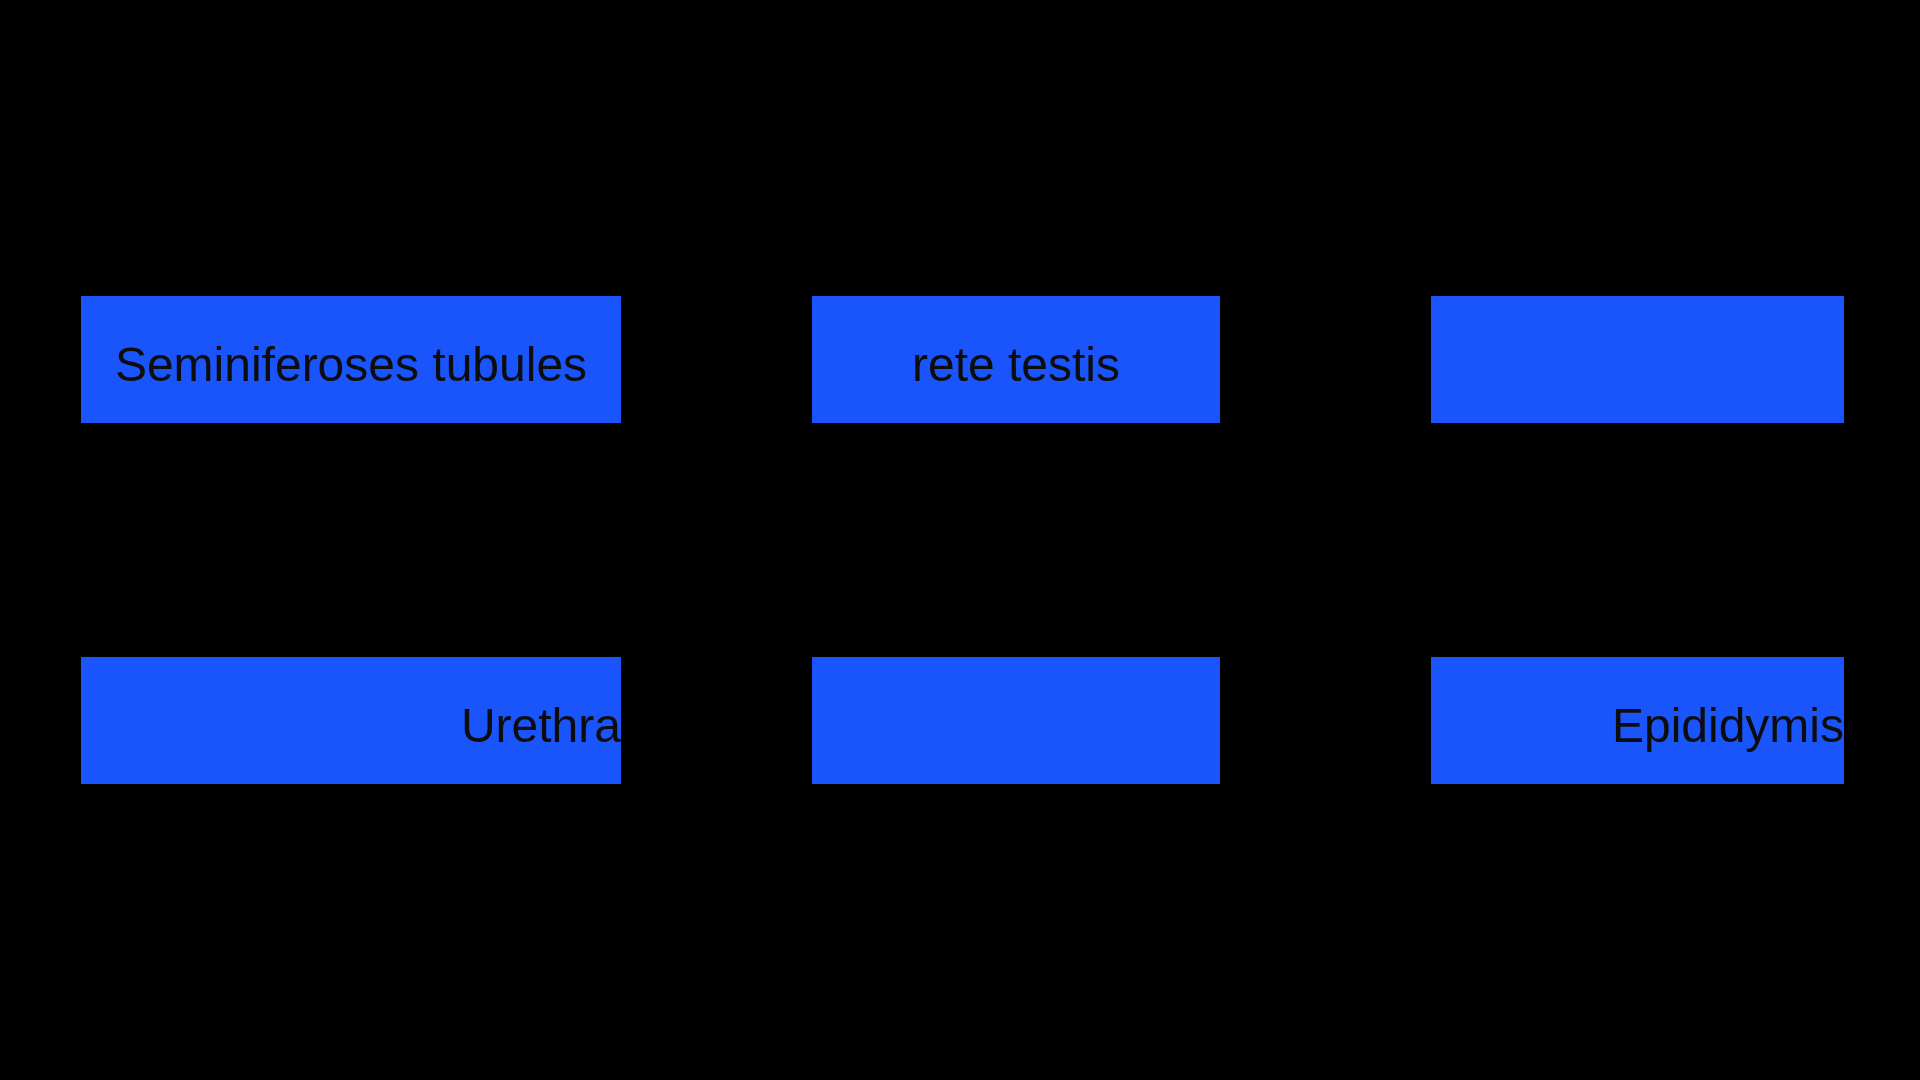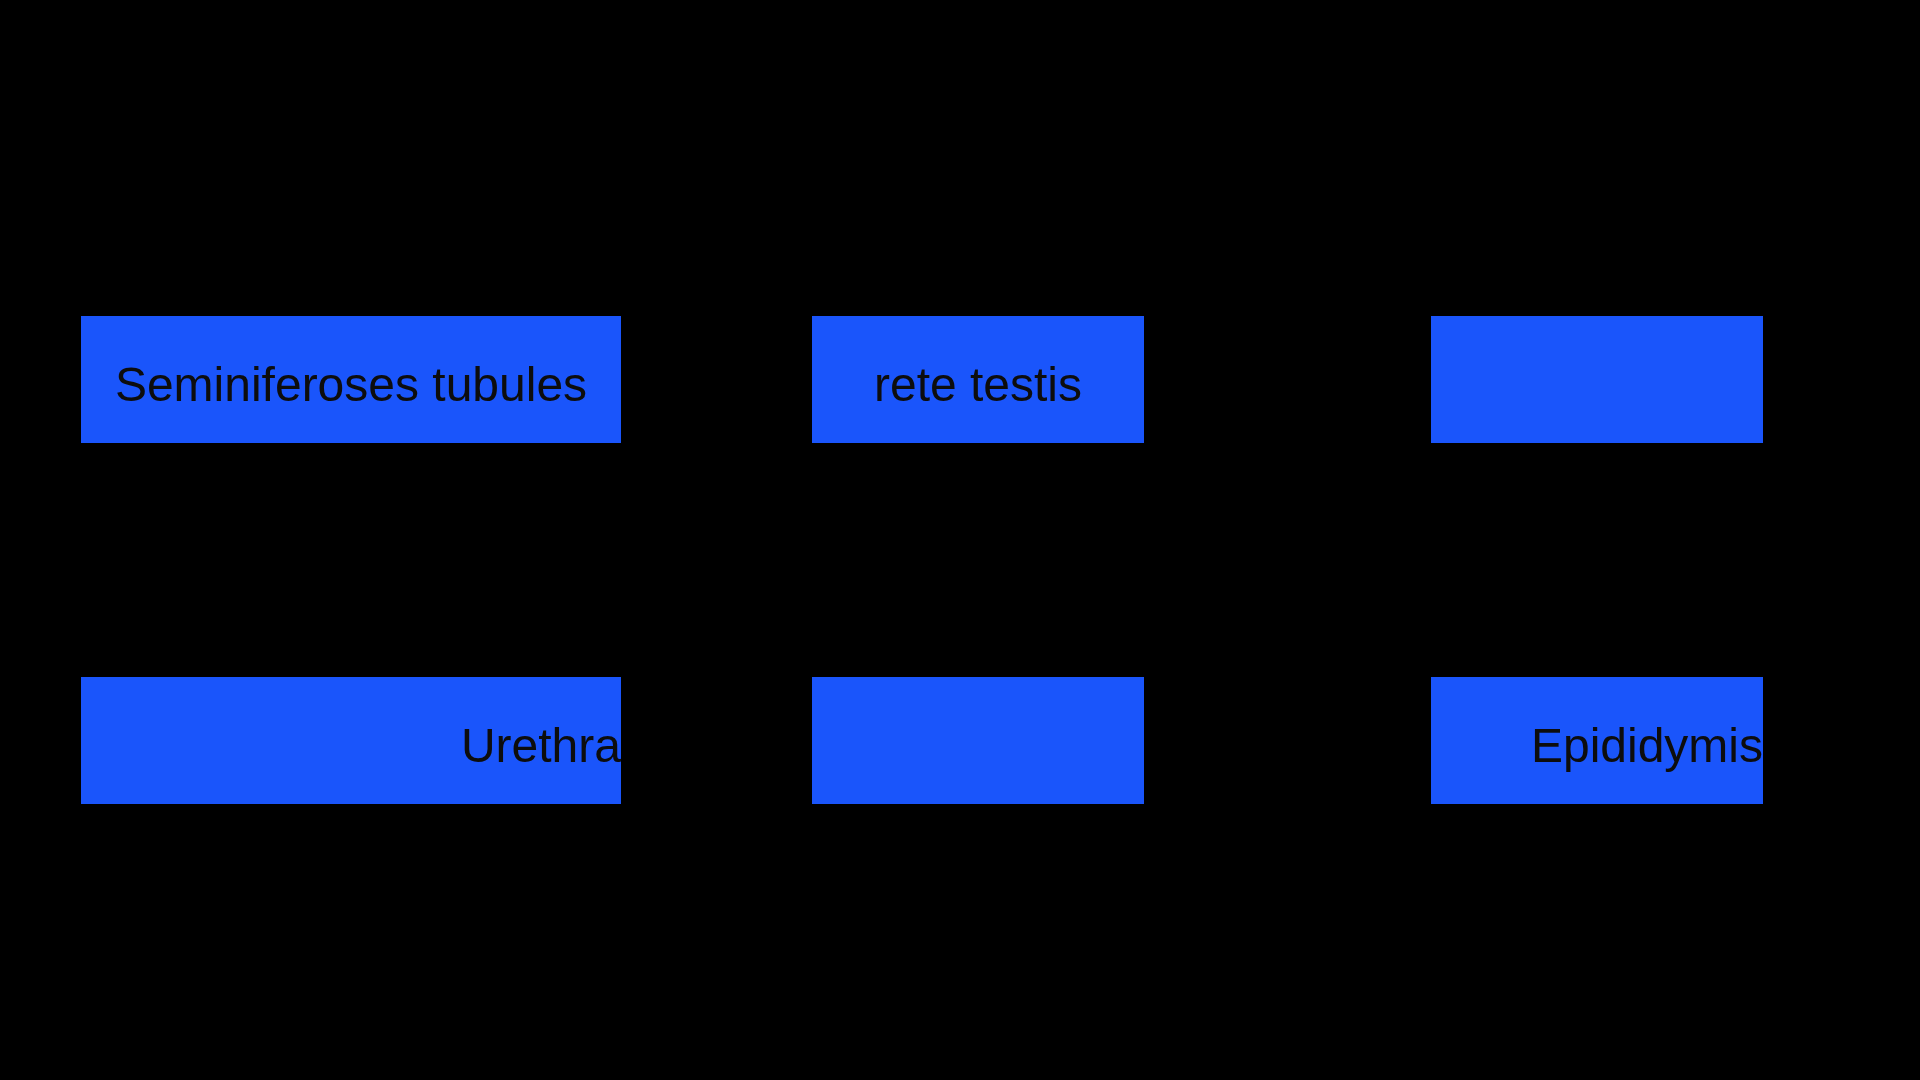--- a/index.html
+++ b/index.html
@@ -19,36 +19,35 @@
     inset: 0;
   }
   .box {
     position: absolute;
     height: 127px;
     background: var(--box, #1a55fb);
     display: flex;
     align-items: center;
     justify-content: center;
     box-sizing: border-box;
-    margin-top: 20px;
   }
   .box .box-label {
     font-size: 48px;
     line-height: 1;
     color: var(--text, #0d0d0d);
     white-space: nowrap;
     padding-top: 10px; 
   }
   
   .r1 { top: 296px; }
   .r2 { top: 657px; justify-content: flex-end; }
   
   .c1 { left: 81px;   width: 540px; }
-  .c2 { left: 812px;  width: 332px; }
-  .c3 { left: 1431px; width: 332px; }
+  .c2 { left: 812px;  width: 408px; }
+  .c3 { left: 1431px; width: 413px; }
 </style>
 </head>
 <body>
 
 <div class="diagram-canvas">
 
   <div class="box r1 c1">
     <span class="box-label">Seminiferoses tubules</span>
   </div>
 

